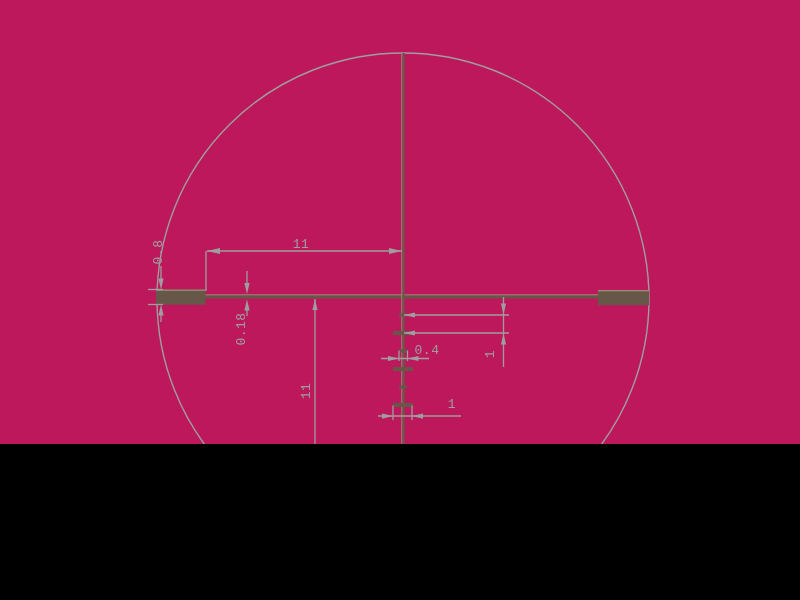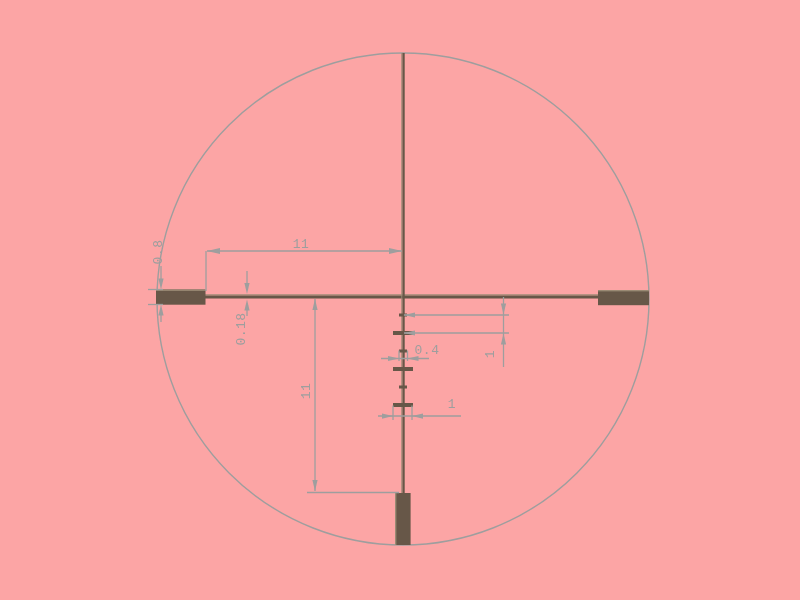--- a/index.html
+++ b/index.html
@@ -1,16 +1,16 @@
 <!DOCTYPE html>
 <html><head>
 <meta charset="utf-8">
 <style>
   html,body{margin:0;padding:0;background:#000;}
-  .stage{position:relative;width:800px;height:600px;background:#fca5a5;overflow:hidden;}
+  .stage{position:relative;width:800px;height:444px;background:#be185d;overflow:hidden;}
   svg{display:block;}
   .dimline{stroke:#9e9e9e;stroke-width:1.3;fill:none;}
   .arrow{fill:#9e9e9e;stroke:none;}
   .dimtext{fill:#9e9e9e;font-family:"Liberation Mono","DejaVu Sans Mono",monospace;
            font-size:13px;text-anchor:middle;dominant-baseline:middle;letter-spacing:0.5px;}
   .ret{fill:#675748;}
   .ret-hi{fill:#9a8a74;}
   .fov{stroke:#9e9e9e;stroke-width:1.4;fill:none;}
 </style>
 </head>

